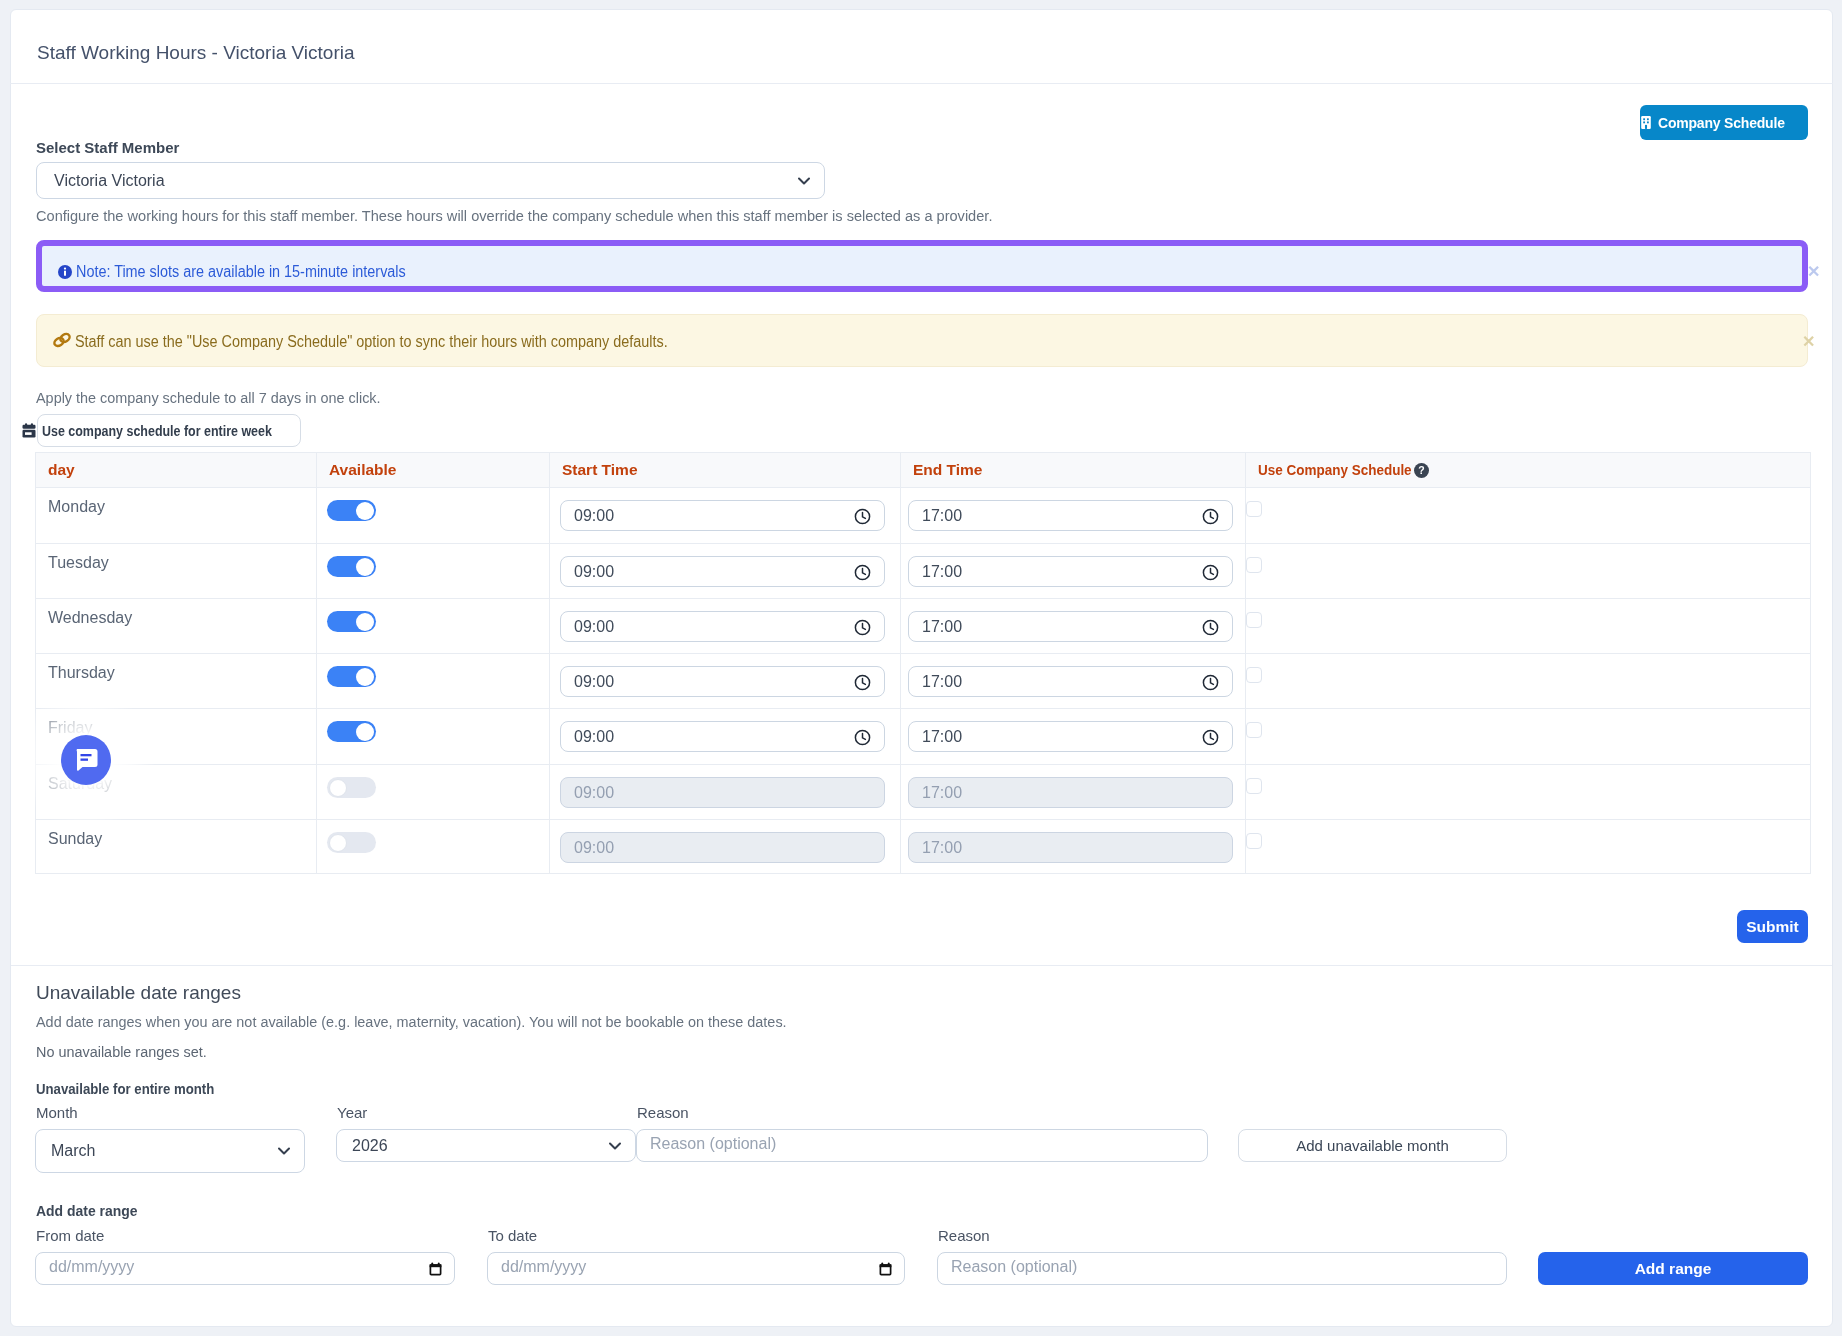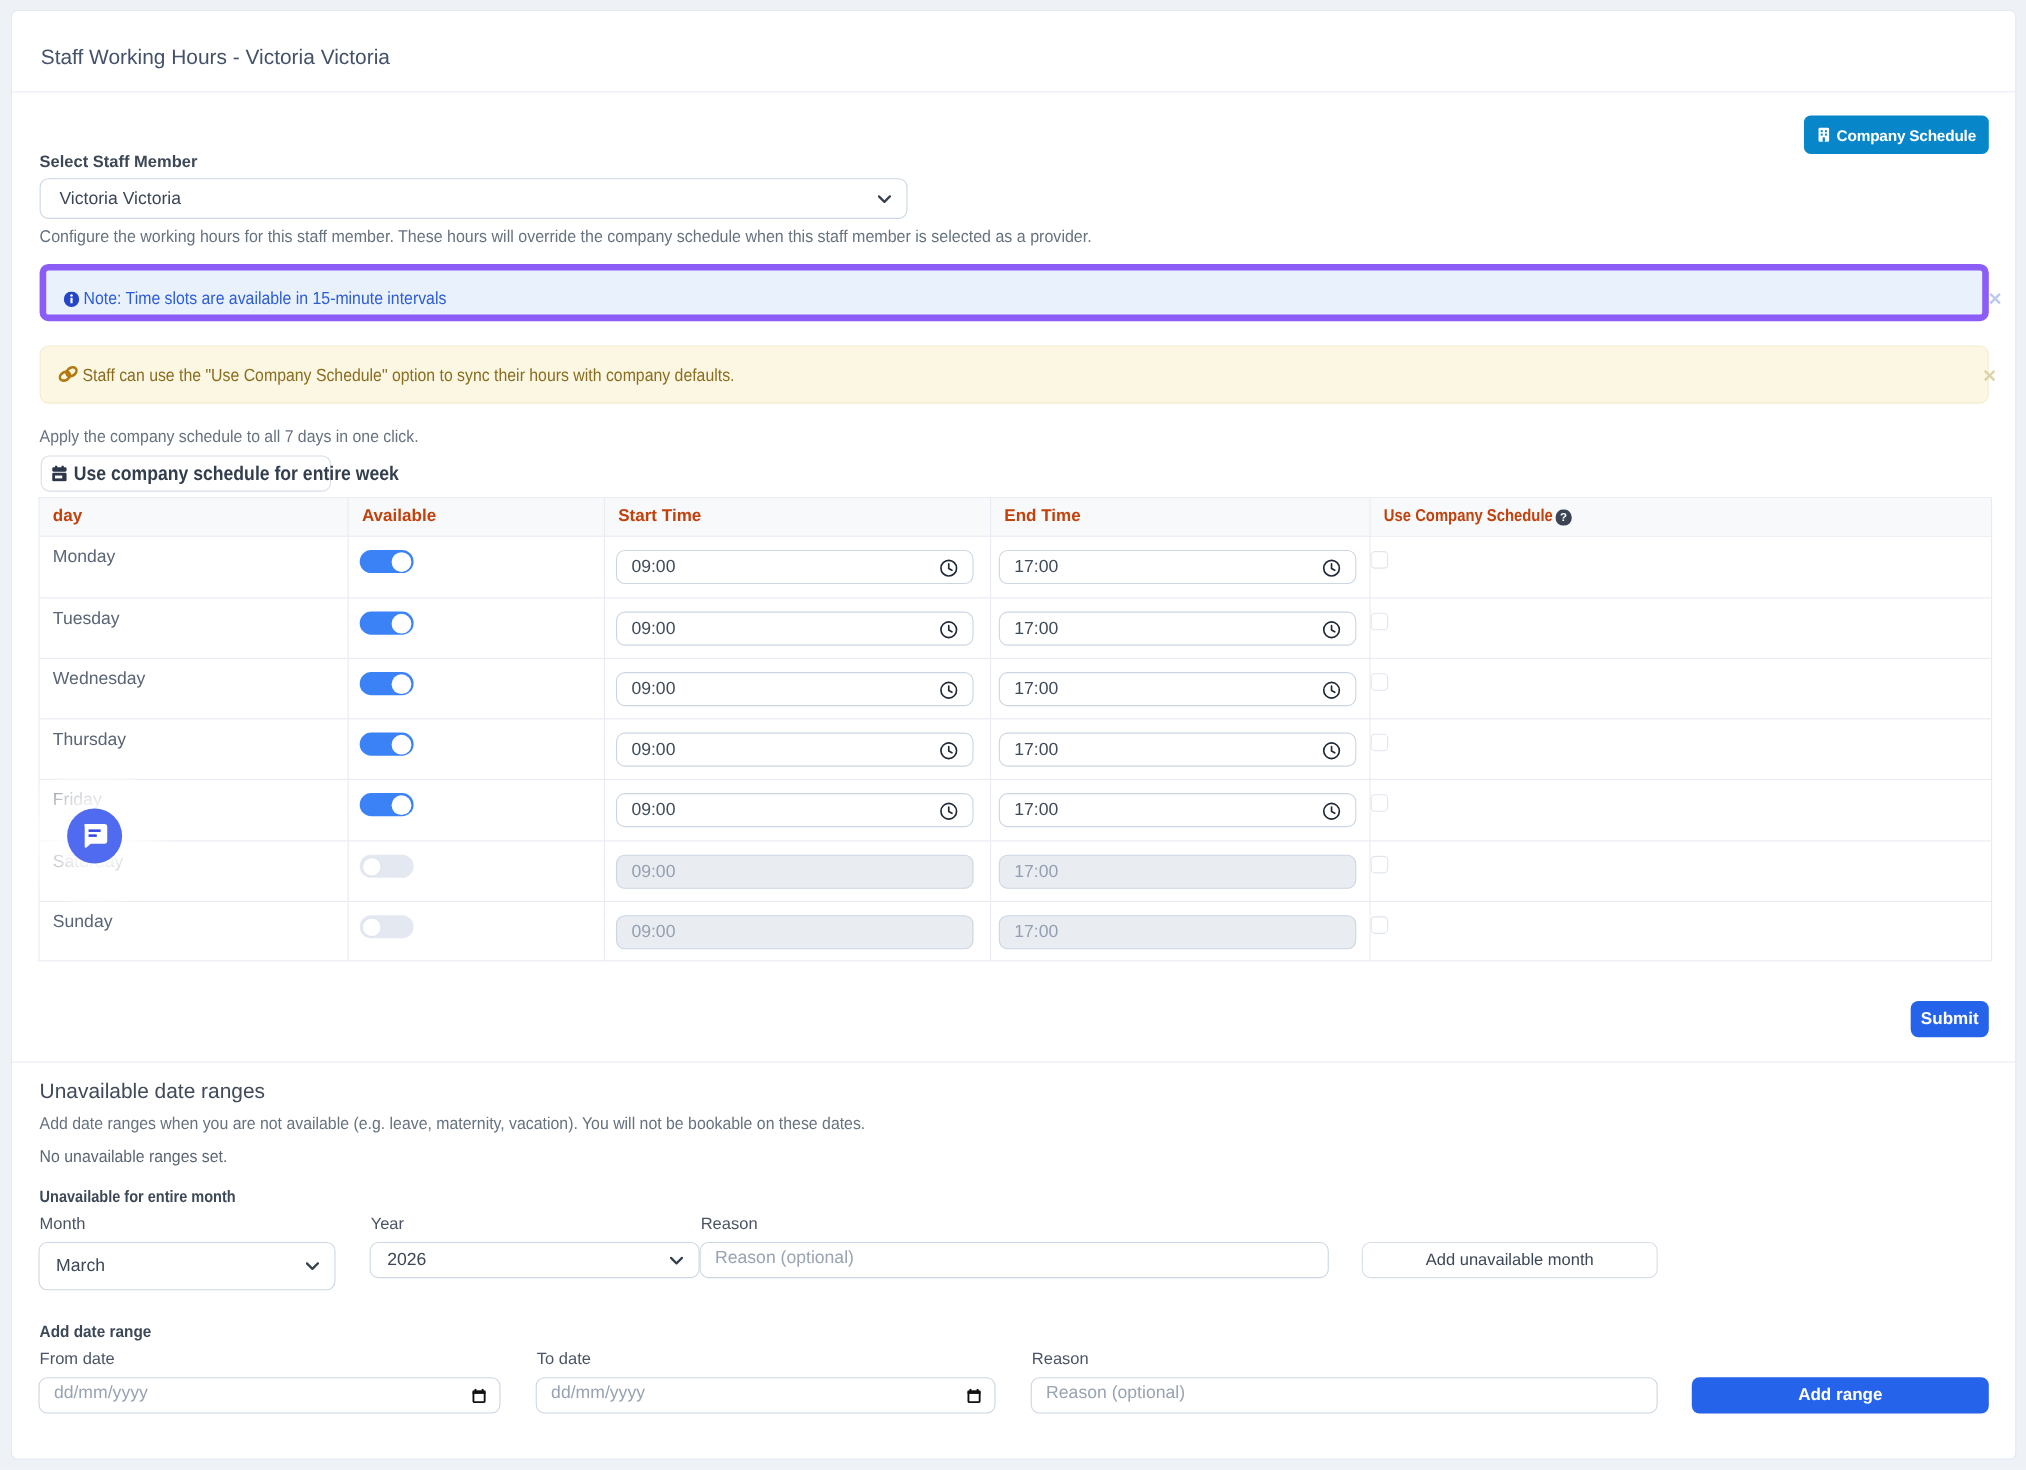--- a/index.html
+++ b/index.html
@@ -1,21 +1,21 @@
 <!DOCTYPE html>
 <html><head>
 <meta charset="utf-8">
 <style>
 * { margin:0; padding:0; box-sizing:border-box; }
 html,body { width:1842px; height:1336px; background:#eef1f6; font-family:"Liberation Sans", sans-serif; overflow:hidden; }
 .abs { position:absolute; }
 .card { position:absolute; left:10px; top:9px; width:1823px; height:1318px; background:#fff; border:1px solid #e4e9f1; border-radius:6px; }
 .cardheader { position:absolute; left:10px; top:9px; width:1823px; height:75px; border-bottom:1px solid #e8ecf3; }
 .title { position:absolute; left:37px; top:42px; font-size:19px; color:#44516a; font-weight:500; }
-.btn-info { position:absolute; left:1640px; top:105px; width:168px; height:35px; background:#0787c9; border-radius:6px; color:#fff; font-size:14px; letter-spacing:-0.2px; font-weight:700; display:flex; align-items:center; justify-content:center; gap:6px; }
+.btn-info { position:absolute; left:1640px; top:105px; width:168px; height:35px; background:#0787c9; border-radius:6px; color:#fff; font-size:14px; letter-spacing:-0.2px; font-weight:700; display:flex; align-items:center; justify-content:flex-start; gap:6px; }
 .label { position:absolute; font-size:15px; font-weight:600; color:#3d4857; }
 .sel { position:absolute; background:#fff; border:1px solid #cdd7e4; border-radius:8px; display:flex; align-items:center; }
 .sel .txt { font-size:16px; color:#3c4656; padding-left:17px; }
 .sel svg { position:absolute; right:14px; top:50%; margin-top:-4px; }
 .muted { position:absolute; font-size:15.5px; color:#67727f; }
 .alert1 { position:absolute; left:36px; top:240px; width:1772px; height:52px; background:#e9f1fd; border:6px solid #8b5cf6; border-radius:8px; }
 .alert1 .t { position:absolute; left:34px; top:17px; font-size:16px; color:#2c5bd8; transform:scaleX(0.9); transform-origin:0 0; }
 .alert2 { position:absolute; left:36px; top:314px; width:1772px; height:53px; background:#fcf7e3; border:1px solid #f4ecd2; border-radius:8px; }
 .alert2 .t { position:absolute; left:38px; top:18px; font-size:16px; color:#8a6c1e; transform:scaleX(0.9); transform-origin:0 0; }
 .closex { position:absolute; left:1765px; font-size:16px; font-weight:700; }
@@ -90,21 +90,21 @@
         <ellipse cx="6" cy="10" rx="4.9" ry="3.6" transform="rotate(-33 6 10)"></ellipse>
         <ellipse cx="12" cy="6" rx="4.9" ry="3.6" transform="rotate(-33 12 6)"></ellipse>
       </g>
     </svg>
   <div class="t">Staff can use the "Use Company Schedule" option to sync their hours with company defaults.</div>
   <div class="closex" style="top:17px; color:#ded2a6;">✕</div>
 </div>
 
 <div class="muted" style="left:36px; top:389px; transform:scaleX(0.93); transform-origin:0 0;">Apply the company schedule to all 7 days in one click.</div>
 
-<div class="btn-outline" style="left:37px; top:414px; width:264px; height:33px; font-size:18px; justify-content:flex-start; padding-left:9px; overflow:visible;">
+<div class="btn-outline" style="left:37px; top:414px; width:264px; height:33px; font-size:14px; justify-content:flex-end; padding-left:9px; overflow:visible;">
     <svg width="14" height="15" viewBox="0 0 14 15">
       <rect x="3" y="0.2" width="2.1" height="3.6" rx="1" fill="#2b3648"></rect>
       <rect x="8.9" y="0.2" width="2.1" height="3.6" rx="1" fill="#2b3648"></rect>
       <rect x="0.5" y="1.8" width="13" height="4" rx="1.2" fill="#2b3648"></rect>
       <rect x="0.5" y="6.8" width="13" height="7.7" rx="1.2" fill="#2b3648"></rect>
       <rect x="3" y="9.3" width="6.6" height="2.6" fill="#fff"></rect>
     </svg>
     <span style="display:inline-block; flex-shrink:0; transform:scaleX(0.89); transform-origin:0 50%;">Use company schedule for entire week</span>
   </div>
 

